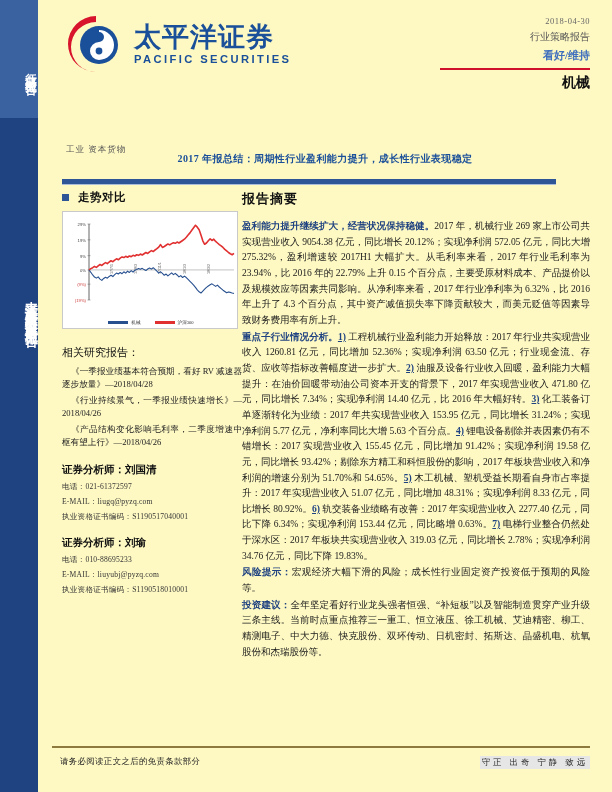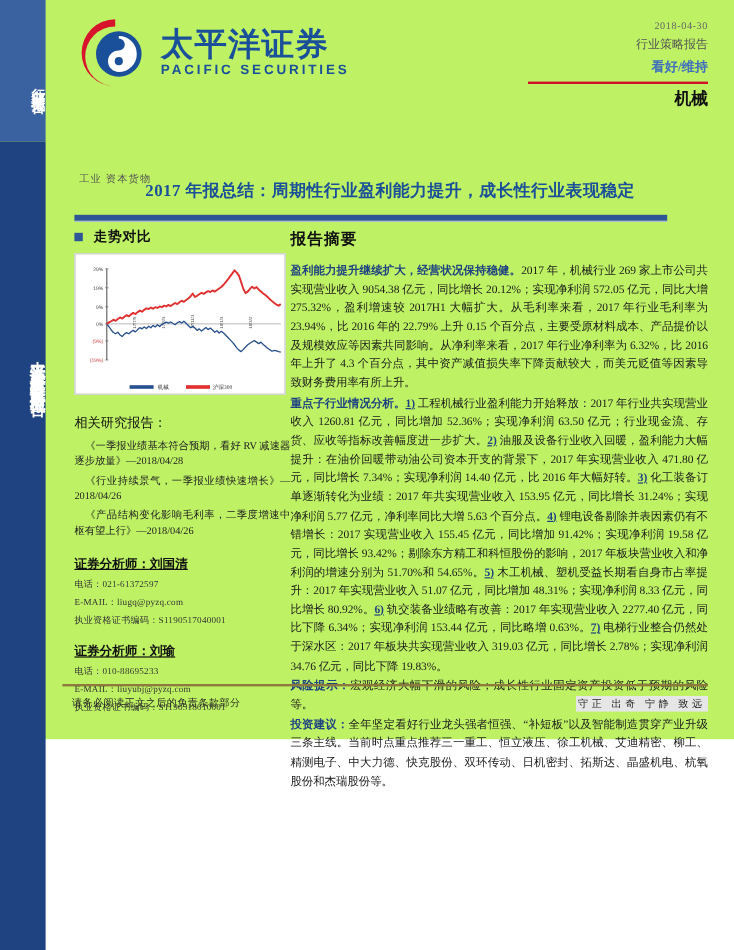--- a/index.html
+++ b/index.html
@@ -2,21 +2,21 @@
 <html><head>
 <meta charset="utf-8">
 <style>
   * { box-sizing: border-box; margin: 0; padding: 0; }
   html, body {
     width: 612px; height: 792px;
     background: #ffffff;
     font-family: "Liberation Serif", "DejaVu Serif", serif;
     overflow: hidden;
   }
-  .page { position: relative; width: 612px; height: 616px; background:#bef264; }
+  .page { position: relative; width: 612px; height: 792px; background:#fef9c3; }
 
   
   .sidebar { position:absolute; left:0; top:0; width:38px; height:792px; }
   .sb-top {
     position:absolute; left:0; top:0; width:38px; height:118px;
     background:#3b62a0;
   }
   .sb-bot {
     position:absolute; left:0; top:118px; width:38px; height:674px;
     background:#1f4281;
@@ -63,21 +63,21 @@
     position:absolute; right:22px; top:74px; width:250px; text-align:right;
     font-size:14px; font-weight:bold; color:#111;
   }
 
   
   .title-bar {
     position:absolute; left:38px; top:142px; right:0; height:34px;
     display:flex; align-items:center; justify-content:center;
   }
   .title-bar .t {
-    font-size:14px; font-weight:bold; color:#1a4f99;
+    font-size:10px; font-weight:bold; color:#1a4f99;
     letter-spacing:.4px; white-space:nowrap;
   }
   .blue-rule {
     position:absolute; left:62px; top:179px; width:494px; height:5px;
     background:linear-gradient(to right,#2e5596 0%, #2e5596 100%);
   }
   .blue-rule::after{
     content:""; position:absolute; left:0; top:5px; width:494px; height:1px;
     background:#a9bcd8;
   }
@@ -106,21 +106,21 @@
   .lg .lbl { font-size:4.6px; color:#333; }
 
   
   .rr-title { font-size:11px; font-weight:normal; color:#111; margin:16px 0 5px 0; }
   .rr-item {
     font-size:8.6px; color:#222; line-height:1.52; text-align:justify;
     text-indent:9px; margin-bottom:3px;
   }
 
   .an-block { margin-top:14px; }
-  .an-name { font-size:10.5px; font-weight:bold; color:#111; margin-bottom:5px;text-decoration:underline; }
+  .an-name { font-size:10.5px; font-weight:bold; color:#111; margin-bottom:5px; }
   .an-line { font-size:7.6px; color:#333; margin-bottom:5px; letter-spacing:.2px; }
 
   
   .sum-title {
     font-size:13px; font-weight:bold; color:#111; letter-spacing:1px;
     margin-bottom:10px;
   }
   .para {
     font-size:9.55px; line-height:1.64; color:#1a1a1a; text-align:justify;
     margin-bottom:1px; letter-spacing:-.05px;

